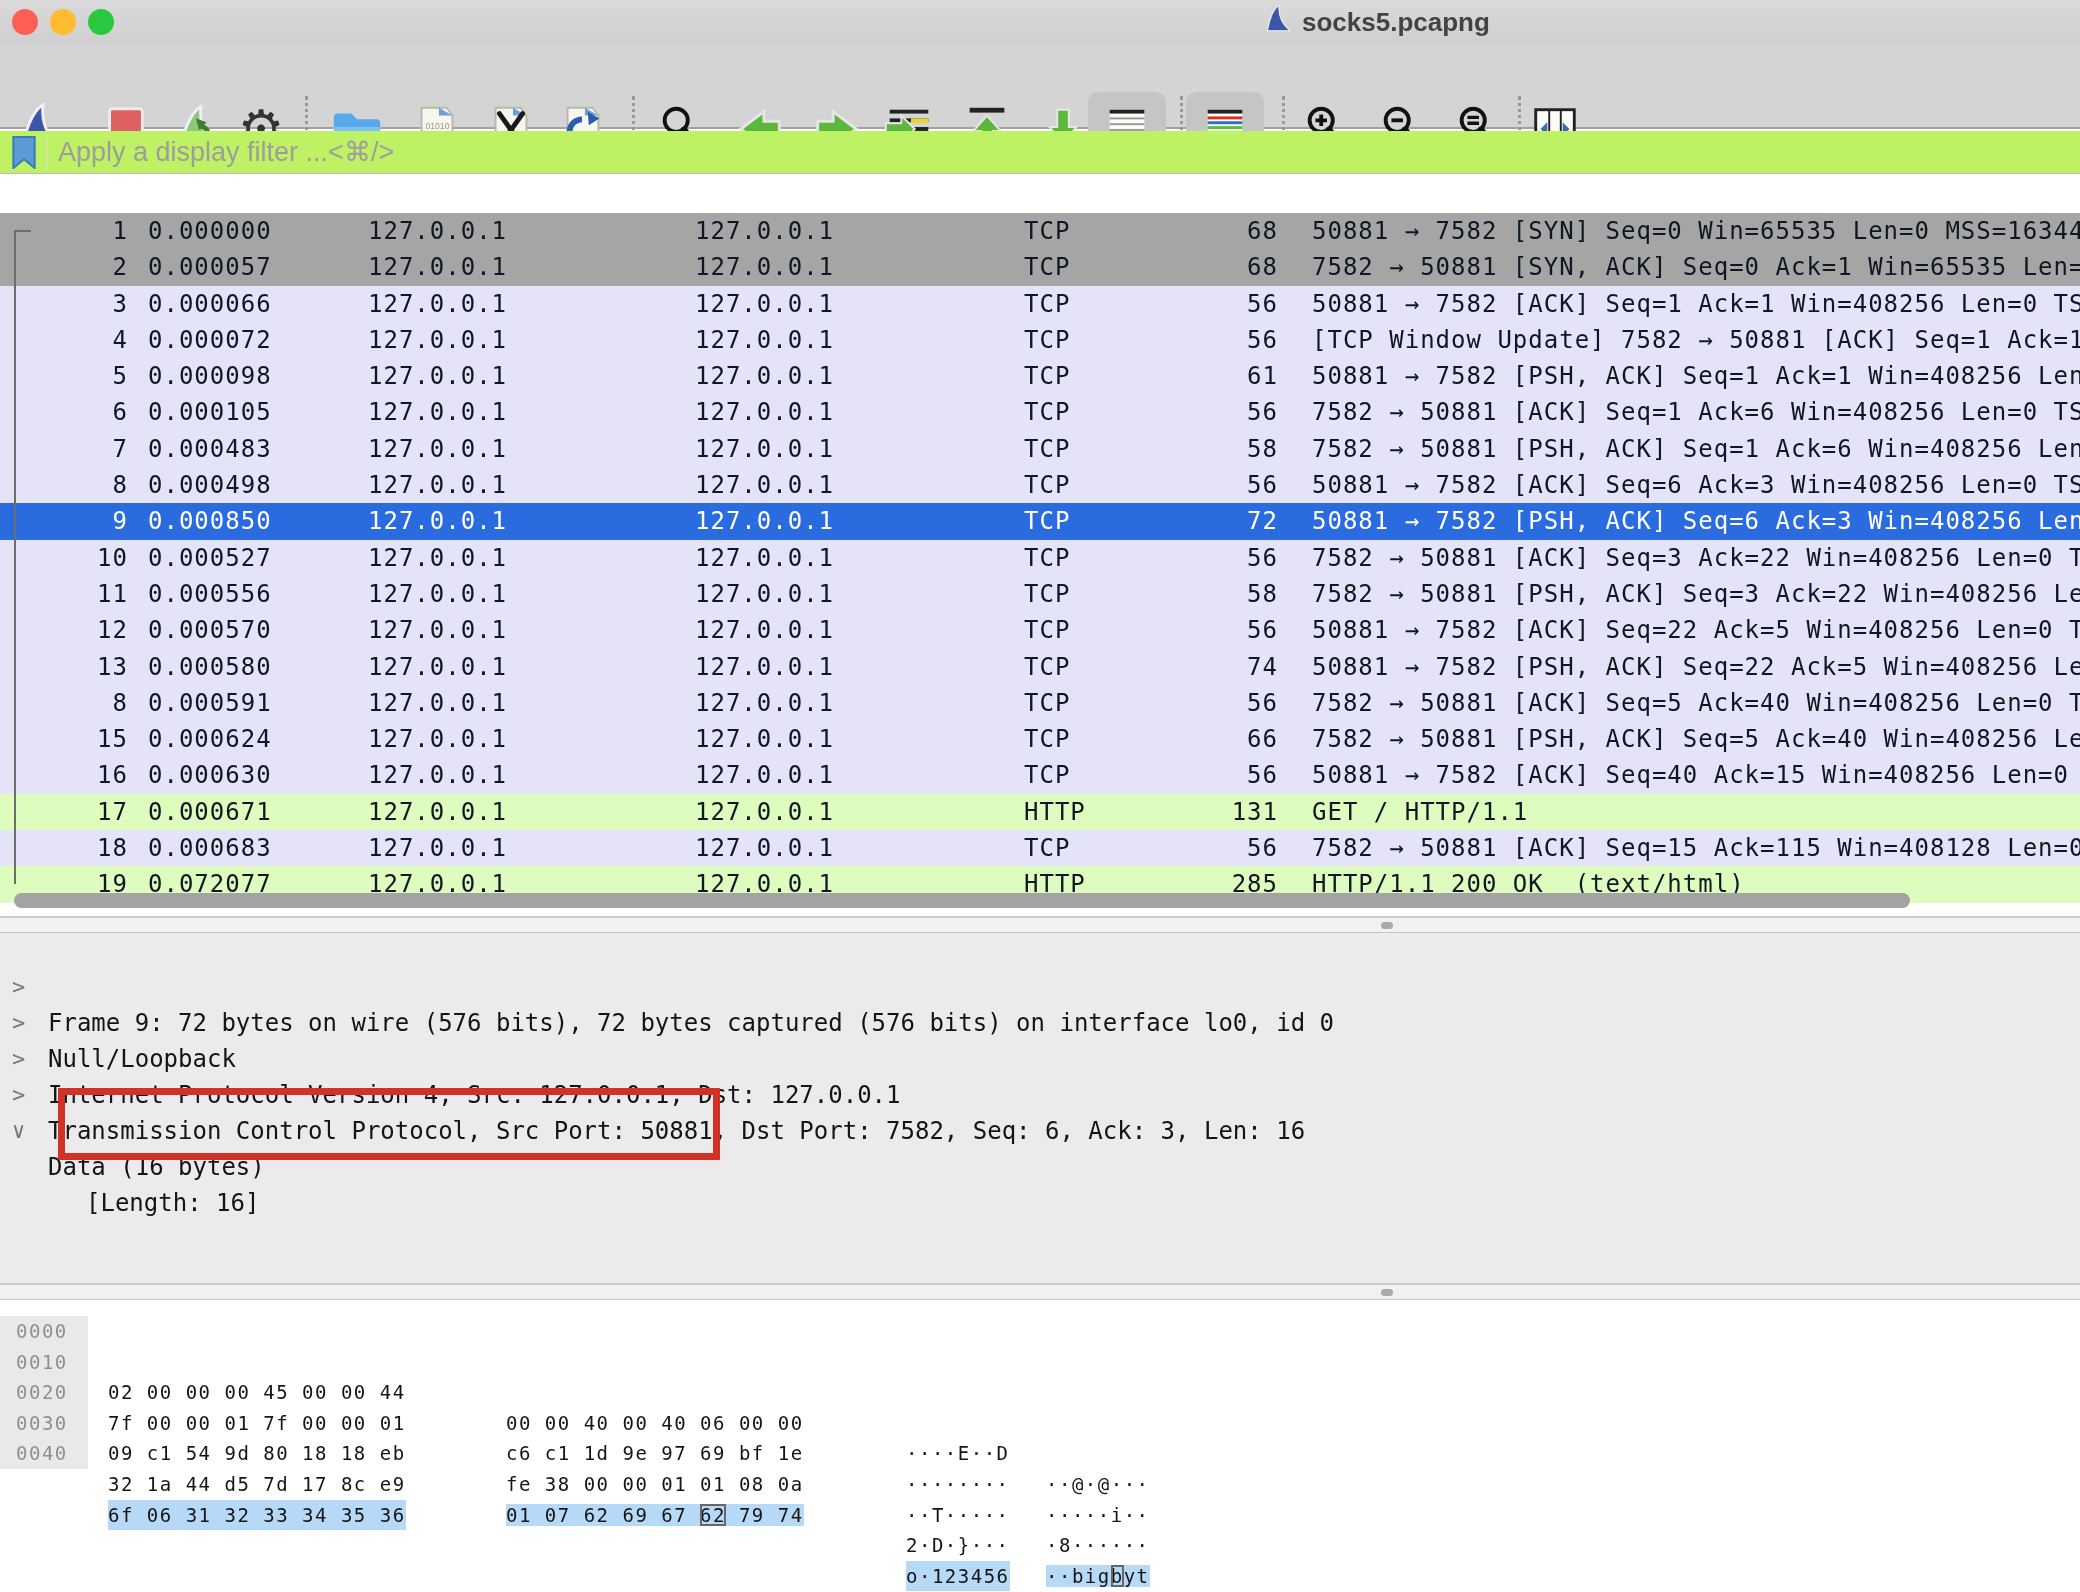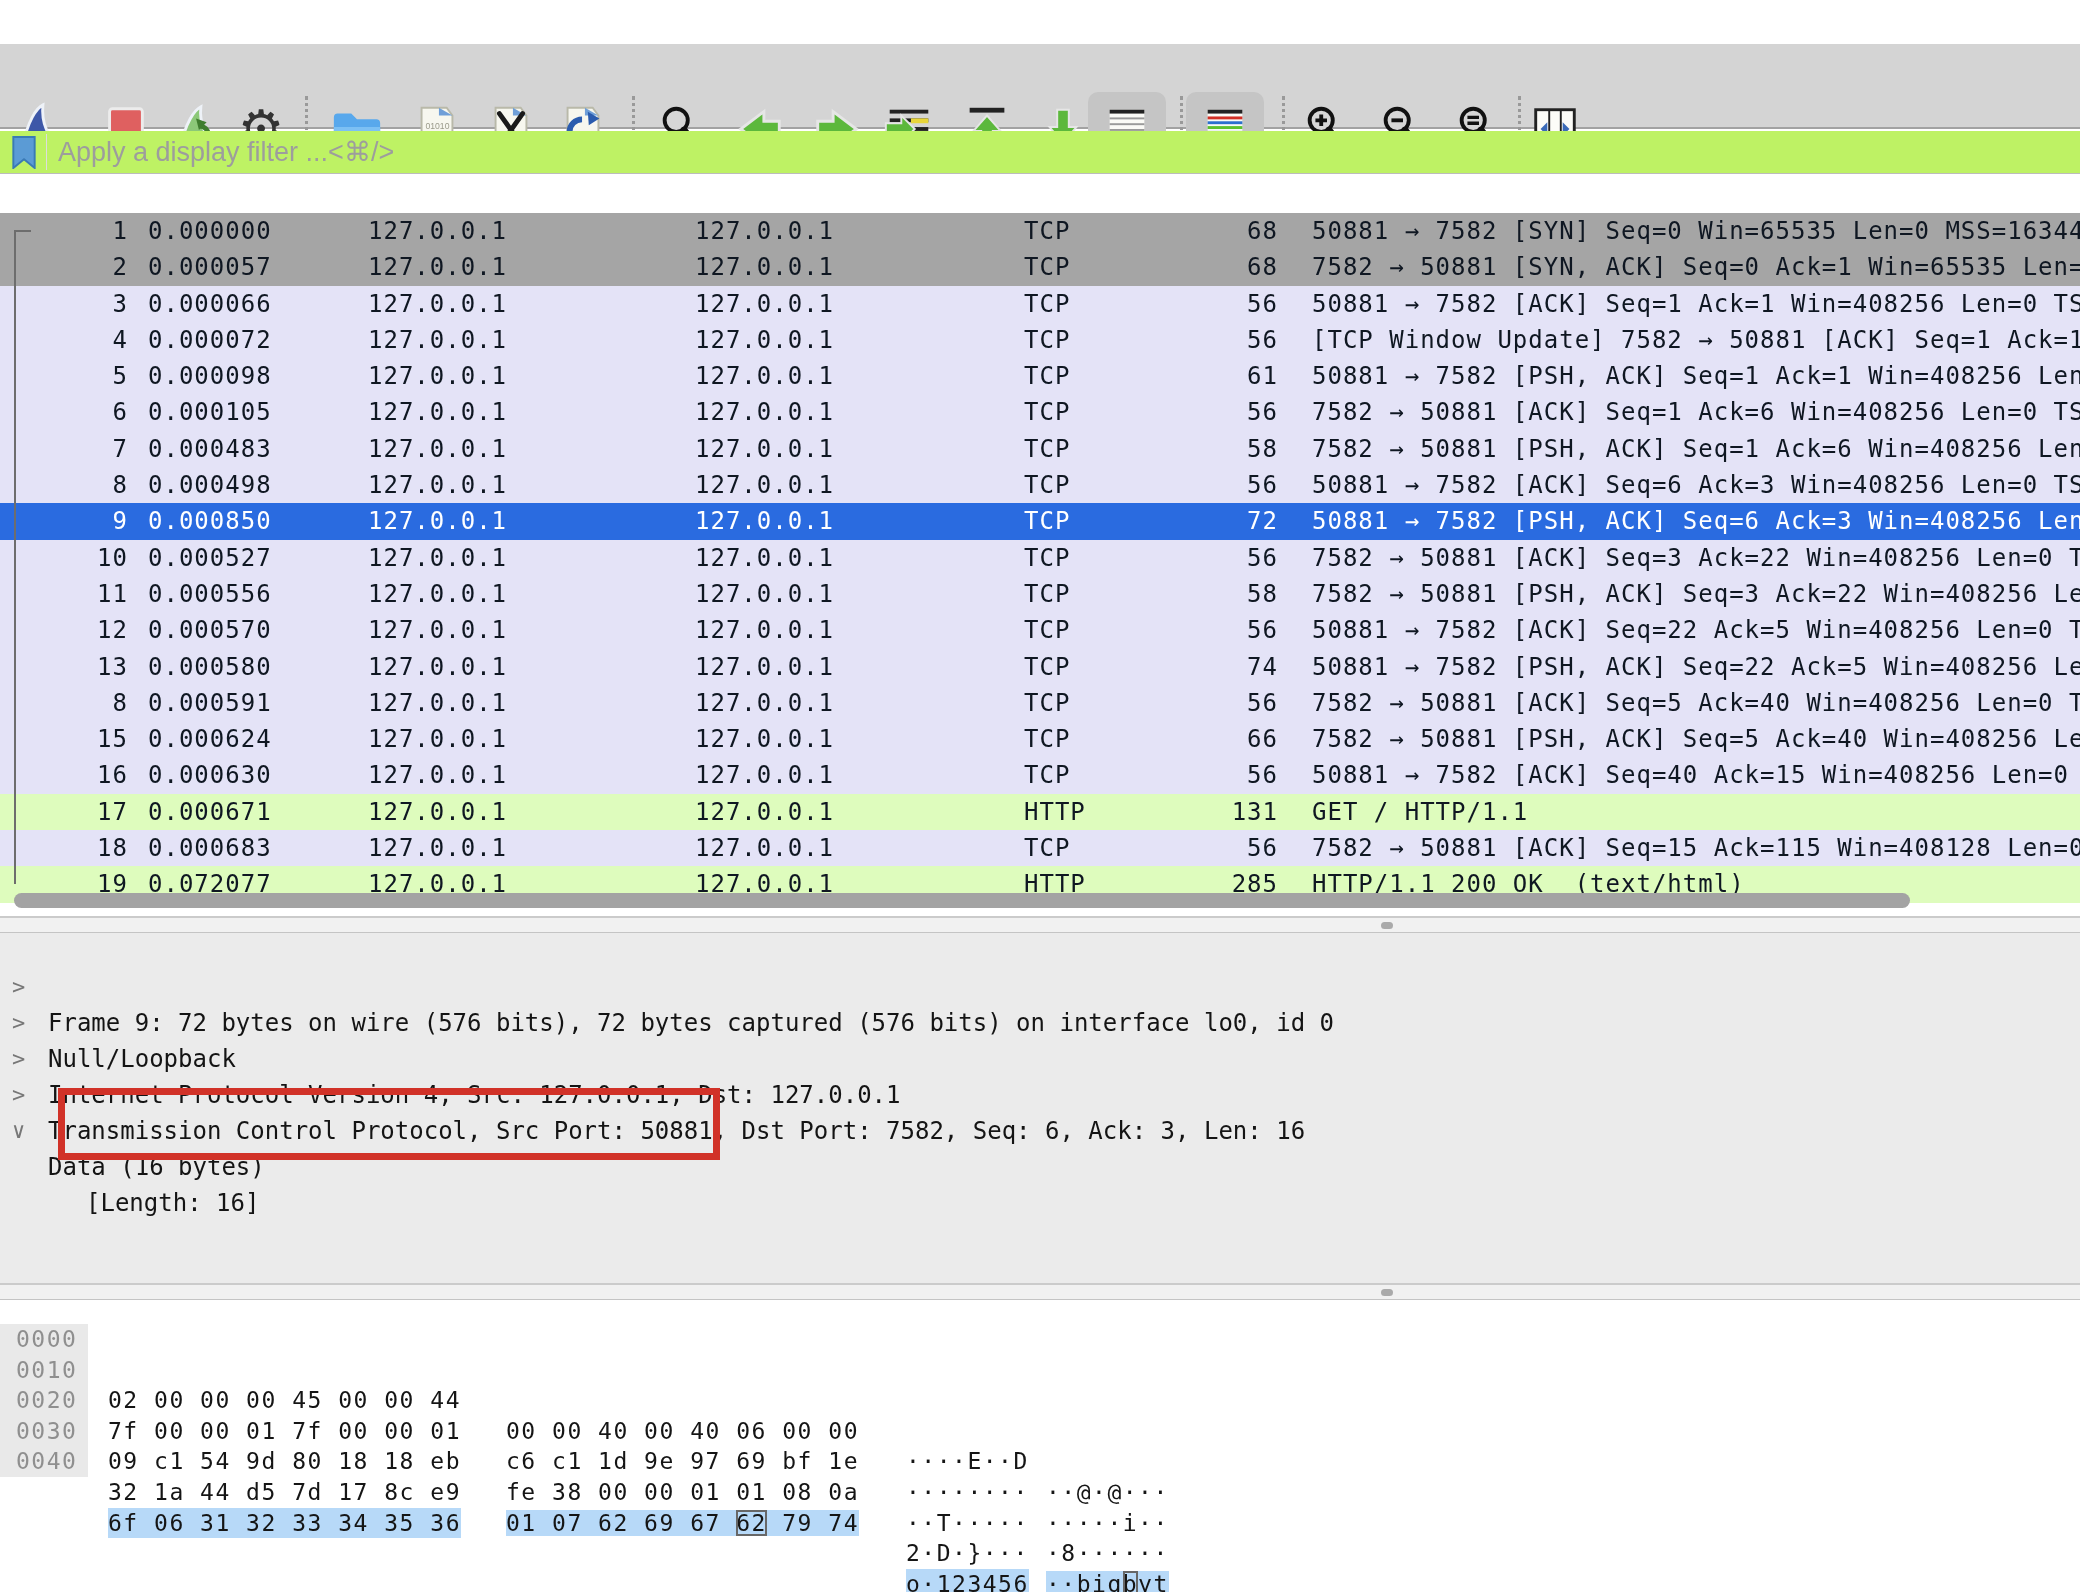--- a/index.html
+++ b/index.html
@@ -69,37 +69,50 @@
   .dline{position:relative;height:36px;line-height:36px;white-space:pre;}
   .dline.sel{background:#d9d9d9;}
   .chev{position:absolute;left:12px;color:#777777;font-size:22px;}
   .dtext{position:absolute;}
   .dtext.lvl0{left:48px;}
   .dtext.lvl1{left:86px;}
   .redbox{position:absolute;left:58px;top:1088px;width:648px;height:58px;border:7px solid #d13228;z-index:6;}
 
   
   .hexpane{position:absolute;left:0;top:1300px;width:100%;height:292px;background:#ffffff;
-           font-family:"DejaVu Sans Mono",monospace;font-size:23px;letter-spacing:1.5px;color:#151515;
-           padding-top:24px;box-sizing:border-box;}
+           font-family:"DejaVu Sans Mono",monospace;font-size:19px;letter-spacing:1.5px;color:#151515;
+           padding-top:16px;box-sizing:border-box;}
   .hrow{position:relative;height:30.6px;line-height:30.6px;white-space:pre;}
   .h-off{position:absolute;left:0;top:0;bottom:0;width:88px;background:#e9e9e9;color:#8f8f8f;
          padding-left:16px;box-sizing:border-box;}
   .h-x1{position:absolute;left:108px;}
   .h-x2{position:absolute;left:506px;}
   .h-a1{position:absolute;left:906px;}
   .h-a2{position:absolute;left:1046px;}
   .hl{background:#b7d9f8;}
   .boxed{outline:2px solid #676767;outline-offset:-2px;}
 </style>
 </head>
 <body>
 
 <div id="win">
 
+  <div class="titlebar">
+    <div class="tl red"></div>
+    <div class="tl yellow"></div>
+    <div class="tl green"></div>
+    <div class="wtitle">
+      <span>
+        <svg width="30" height="32" viewBox="0 0 56 56">
+            <path d="M10 50 C16 18 26 6 32 3 C30 22 38 38 52 50 Z" fill="#3d57a8" stroke="#eef2f8" stroke-width="2"></path>
+          </svg>
+      </span>
+      <span>socks5.pcapng</span>
+    </div>
+  </div>
 
   <div class="toolbar">
     <div class="pressedbg" style="left:1088px"></div>
     <div class="pressedbg" style="left:1186px"></div>
 
     <div class="tbtn" style="left:14px">
       <svg viewBox="0 0 56 56">
           <path d="M8 50 C14 18 24 6 30 3 C28 22 36 38 50 50 Z" fill="#3d57a8" stroke="#eef2f8" stroke-width="3"></path>
         </svg>
       </div>

